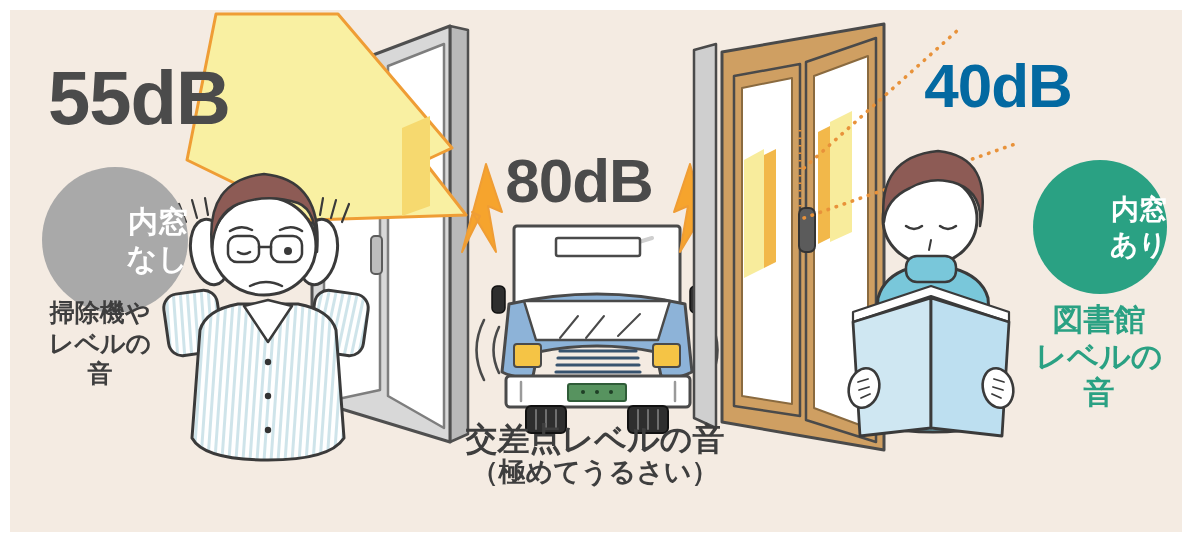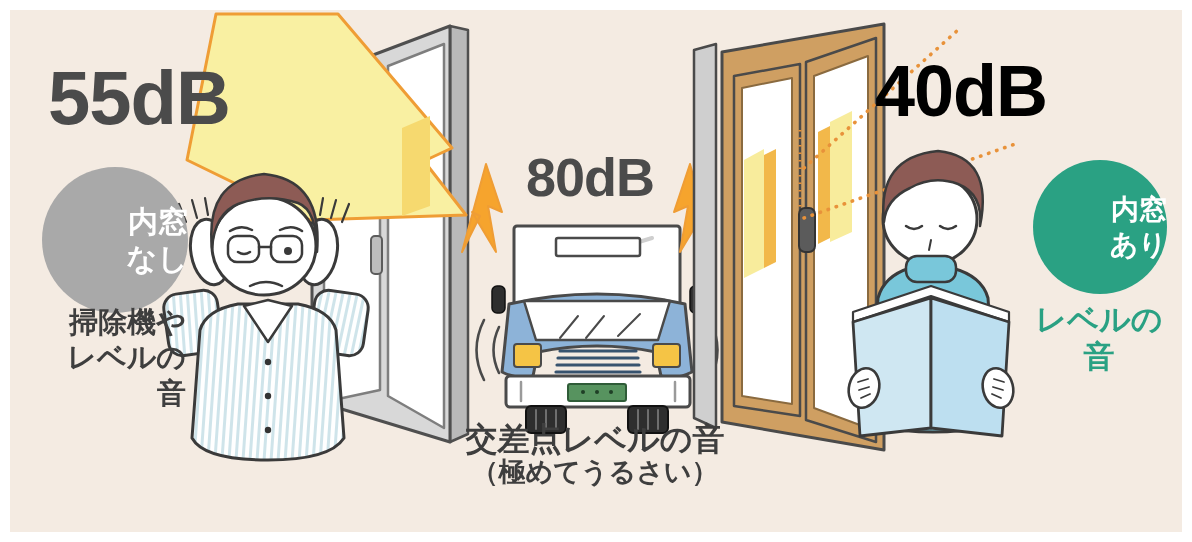--- a/index.html
+++ b/index.html
@@ -4,27 +4,27 @@
 <style>
   html,body{margin:0;padding:0;background:#ffffff;}
   .stage{position:relative;width:1192px;height:542px;background:#ffffff;overflow:hidden;
          font-family:Liberation Sans, sans-serif;}
   .panel{position:absolute;left:10px;top:10px;width:1172px;height:522px;background:#f4ebe2;}
   .art{position:absolute;left:0;top:0;width:1192px;height:542px;}
   .txt{position:absolute;font-weight:700;color:#3e3e3e;text-align:center;line-height:1.22;}
   .db{font-weight:800;letter-spacing:-1px;line-height:1;}
   .db-gray{color:#4b4b4b;}
   .db-left{left:48px;top:60px;font-size:76px;text-align:left;}
-  .db-mid{left:505px;top:150px;width:170px;font-size:54px;}
-  .db-right{left:856px;top:55px;width:210px;font-size:72px;color:#000000;}
+  .db-mid{left:494px;top:150px;width:170px;font-size:62px;}
+  .db-right{left:893px;top:55px;width:210px;font-size:62px;color:#0369a1;}
   .badge{position:absolute;border-radius:50%;display:flex;flex-direction:column;
          align-items:flex-end;justify-content:center;color:#ffffff;font-weight:700;}
   .badge-left{left:42px;top:167px;width:146px;height:146px;background:#a9a9a9;font-size:30px;line-height:1.25;}
   .badge-right{left:1033px;top:160px;width:134px;height:134px;background:#2aa183;font-size:28px;line-height:1.25;}
-  .desc-left{left:14px;top:305px;width:172px;font-size:29px;text-align:right;}
+  .desc-left{left:14px;top:297px;width:172px;font-size:25px;}
   .cap-left{left:148px;top:453px;width:218px;font-size:29px;}
   .desc-mid{left:438px;top:420px;width:314px;font-size:32px;}
   .cap-mid{left:438px;top:456px;width:314px;font-size:27px;}
   .desc-right{left:1020px;top:302px;width:158px;font-size:31px;color:#2aa183;line-height:1.18;}
   .cap-right{left:778px;top:455px;width:364px;font-size:25px;color:#2aa183;}
   .block{display:block;}
 </style>
 </head>
 <body>
 
@@ -166,17 +166,18 @@
   <div class="txt cap-mid">（極めてうるさい）</div>
 
   <div class="txt db db-right">40dB</div>
 
   <div class="badge badge-right">
     <span class="block">内窓</span>
     <span class="block">あり</span>
   </div>
 
   <div class="txt desc-right">
+    <span class="block">図書館</span>
     <span class="block">レベルの</span>
     <span class="block">音</span>
   </div>
 
 </div>
 
 </body></html>

